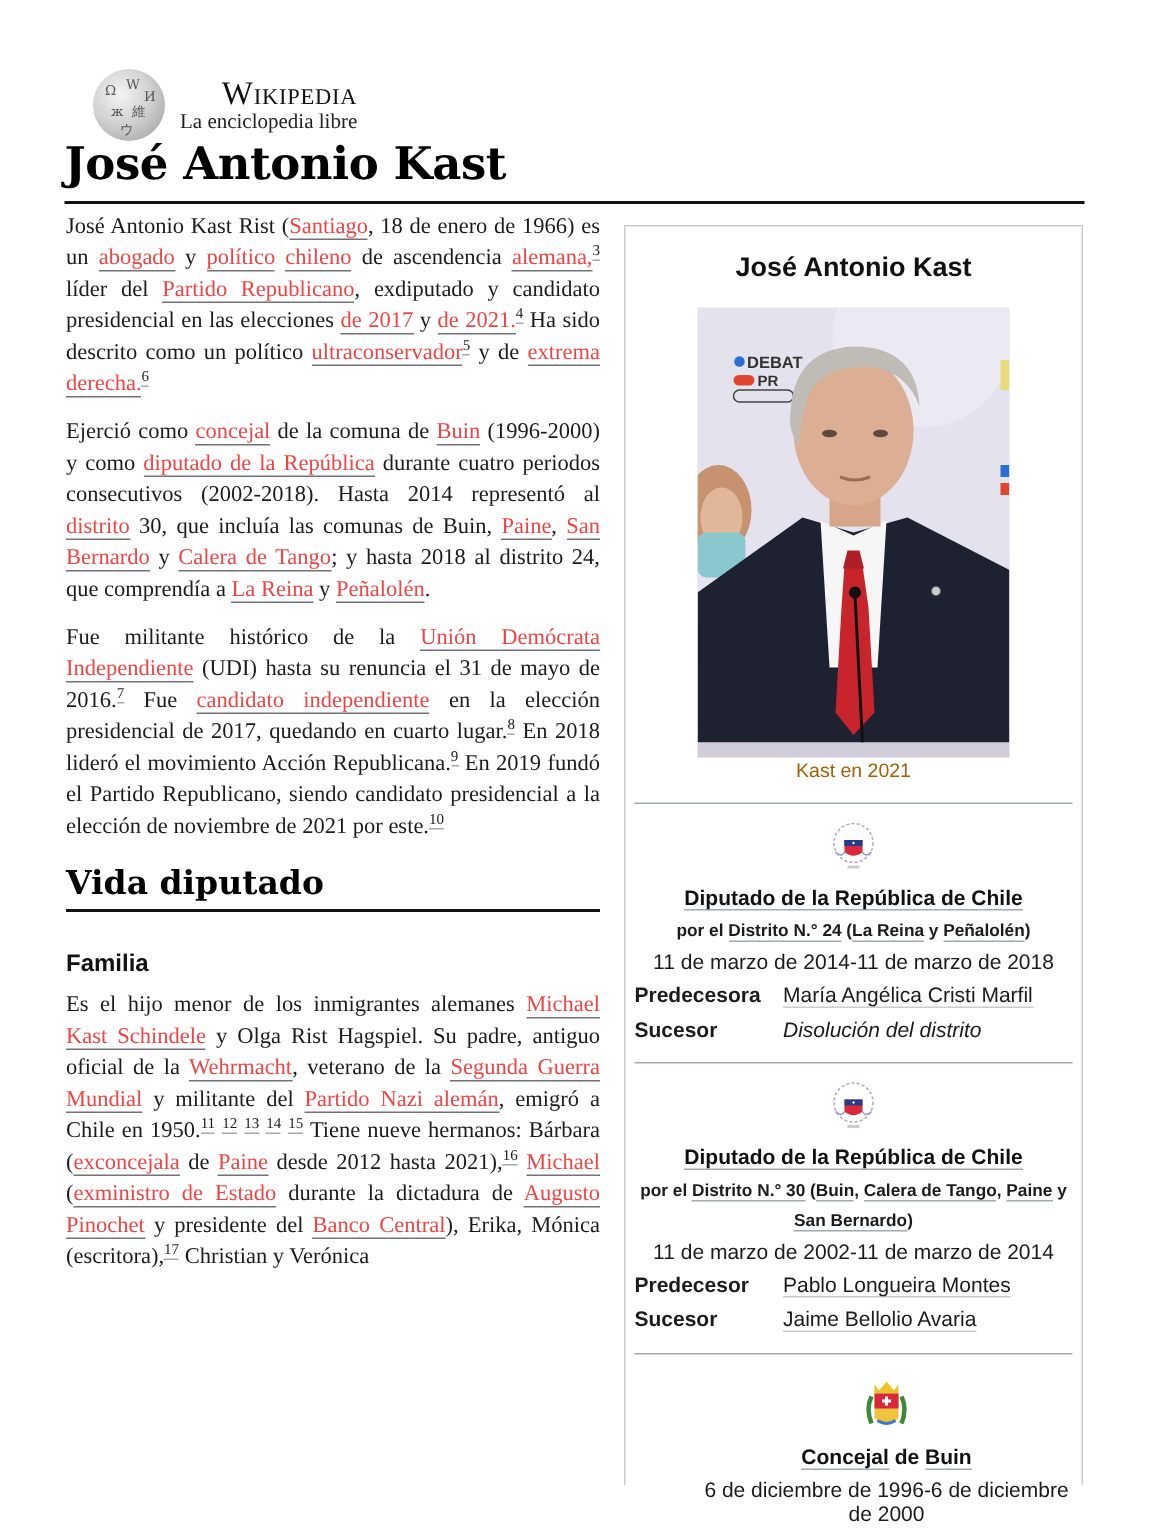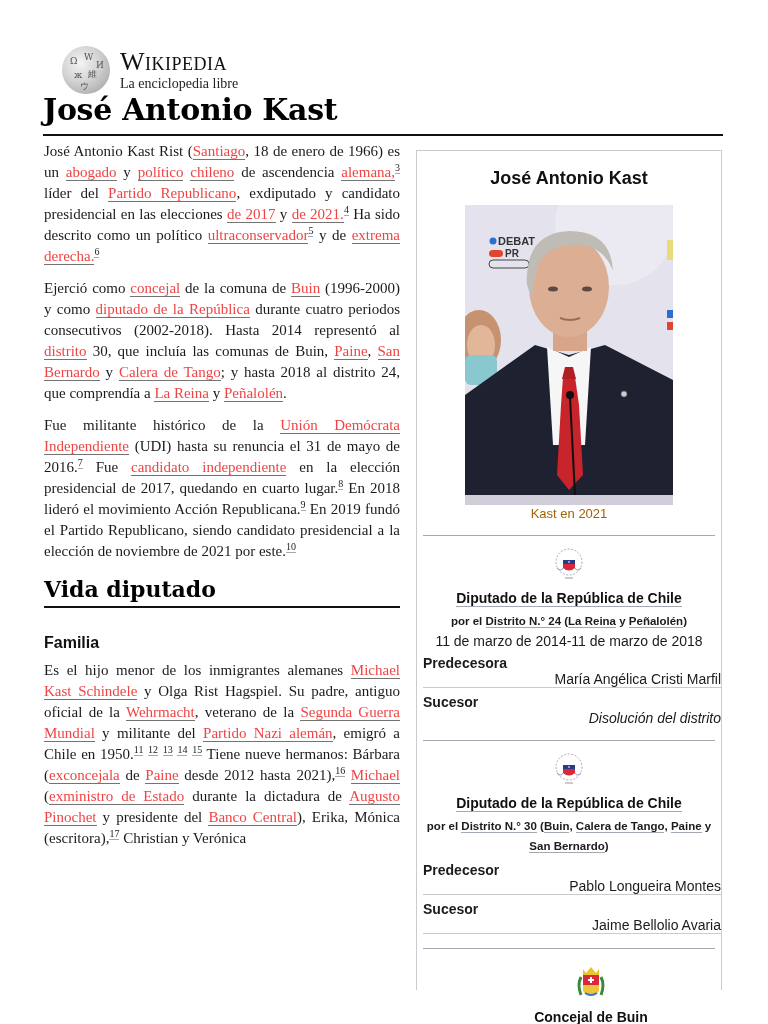--- a/index.html
+++ b/index.html
@@ -5,21 +5,21 @@
   * { box-sizing: border-box; margin: 0; padding: 0; }
   html, body { width: 768px; height: 1024px; background: #ffffff; overflow: hidden; }
   body { position: relative; font-family: "DejaVu Serif", "Liberation Serif", serif; color: #202122; }
 
   .header { position: absolute; left: 62px; top: 46px; height: 48px; display: flex; align-items: center; }
   .globe { width: 48px; height: 48px; border-radius: 50%;
            background: radial-gradient(circle at 38% 35%, #f4f4f4 0%, #d2d2d2 45%, #9a9a9a 100%);
            position: relative; overflow: hidden; }
   .globe span { position: absolute; font-family: "DejaVu Serif", serif; font-size: 9px; color: #555; }
   .wordmark { margin-left: 10px; display: flex; flex-direction: column; line-height: 1; }
-  .wordmark .wm-title { font-family: "Liberation Serif", serif; font-size: 26px; letter-spacing: 0.5px; color: #111; font-variant: small-caps; }
+  .wordmark .wm-title { font-family: "Liberation Serif", serif; font-size: 22px; letter-spacing: 0.5px; color: #111; font-variant: small-caps; text-align: right; }
   .wordmark .wm-tag { font-family: "Liberation Serif", serif; font-size: 14px; color: #222; margin-top: 2px; }
 
   .page-title { position: absolute; left: 43px; top: 92px; font-family: "DejaVu Serif", serif; font-weight: bold;
                 font-size: 30px; color: #000; letter-spacing: -0.3px; }
   .title-rule { position: absolute; left: 43px; top: 134px; width: 680px; height: 2px; background: #111; }
 
   .main { position: absolute; left: 44px; top: 141px; width: 356px; }
   .main p { font-family: "Liberation Serif", "DejaVu Serif", serif; font-size: 15px; line-height: 21px;
             text-align: justify; color: #1b1b1b; margin-bottom: 11px; }
   .main p b { font-weight: normal; }
@@ -39,21 +39,21 @@
               background: linear-gradient(180deg, #e8e6ef 0%, #dcd9e4 60%, #d0ccd8 100%); }
   .ib-caption { font-size: 13px; margin-top: 1px; color: #a16207; }
   .ib-sep { height: 1px; background: #a2a9b1; margin: 14px 6px 0; }
   .ib-section { padding-top: 10px; }
   .seal { width: 36px; height: 36px; margin: 0 auto; position: relative; }
   .office { font-weight: bold; font-size: 14px; margin-top: 8px; color: #111; }
   .office .u { border-bottom: 1px solid #a2a9b1; }
   .district { font-weight: bold; font-size: 11.5px; margin-top: 5px; line-height: 20px; padding: 0 8px; }
   .district .u { border-bottom: 1px solid #a2a9b1; }
   .dates { font-size: 14px; margin-top: 2px; }
-  .kv { display: flex; text-align: left; font-size: 14px; margin-top: 6px; padding-left: 6px; flex-direction: column; }
+  .kv { display: flex; text-align: left; font-size: 14px; margin-top: 6px; padding-left: 6px; }
   .kv .k { font-weight: bold; width: 99px; }
   .kv .v { border-bottom: 1px solid #c8ccd1; text-align: right; }
   .kv .v.it { font-style: italic; border-bottom: none; }
 </style>
 </head>
 <body>
 
 <div class="header">
   <div class="globe">
     <span style="left:8px;top:10px;">Ω</span>
@@ -167,20 +167,21 @@
         <circle cx="18" cy="16" r="13" fill="none" stroke="#b7a6ba" stroke-width="1" stroke-dasharray="2 1.5"></circle>
         <path d="M12 14 L24 14 L24 22 Q18 27 12 22 Z" fill="#d8283a"></path>
         <rect x="12" y="14" width="12" height="4" fill="#2a3a8a"></rect>
         <path d="M17 16 L18 15 L19 16 L18 17 Z" fill="#fff"></path>
         <path d="M6 22 Q10 26 12 22 M30 22 Q26 26 24 22" stroke="#8a9ac0" fill="none"></path>
         <rect x="14" y="31" width="8" height="2" fill="#ccc"></rect>
       </svg>
     </div>
     <div class="office"><a class="u">Diputado de la República de Chile</a></div>
     <div class="district"><span>por el </span><a class="u">Distrito N.° 30</a><span> (</span><a class="u">Buin</a><span>, </span><a class="u">Calera de Tango</a><span>, </span><a class="u">Paine</a><span> y </span><a class="u">San Bernardo</a><span>)</span></div>
+    <div class="dates">11 de marzo de 2002-11 de marzo de 2014</div>
     <div class="kv">
       <span class="k">Predecesor</span>
       <a class="v">Pablo Longueira Montes</a>
     </div>
     <div class="kv">
       <span class="k">Sucesor</span>
       <a class="v">Jaime Bellolio Avaria</a>
     </div>
   </div>
 

